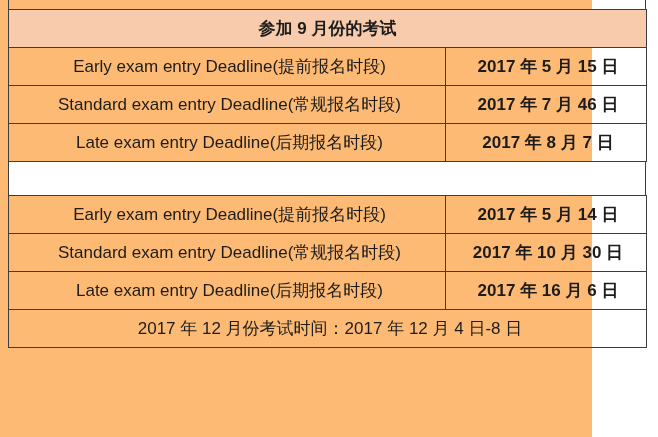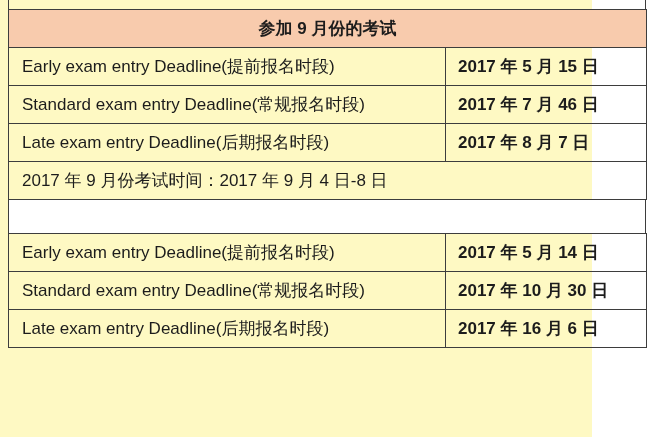--- a/index.html
+++ b/index.html
@@ -11,21 +11,21 @@
     width: 658px;
     height: 437px;
     font-family: "Liberation Sans", "DejaVu Sans", sans-serif;
     color: #1c1c1c;
     overflow: hidden;
   }
   .doc {
     position: relative;
     width: 592px;
     height: 437px;
-    background: #fef9c3;
+    background: #fdba74;
   }
   .table-col {
     position: absolute;
     left: 8px;
     top: 0;
     width: 638px;
   }
   
   .strip {
     height: 9px;
@@ -38,20 +38,21 @@
     table-layout: fixed;
   }
   table.sched td {
     border: 1px solid #3d3d3d;
     font-size: 17px;
     height: 37px;
     vertical-align: middle;
     padding: 0 8px 0 13px;
     white-space: nowrap;
     overflow: hidden;
+    text-align: center;
   }
   table.sched tr.hdr td {
     background: #f8cbad;
     text-align: center;
     font-weight: bold;
     padding: 0;
     font-size: 17px;
   }
   table.sched td.date {
     padding-left: 12px;
@@ -87,23 +88,20 @@
         <td class="date">2017 年 5 月 15 日</td>
       </tr>
       <tr>
         <td class="lbl">Standard exam entry Deadline(常规报名时段)</td>
         <td class="date">2017 年 7 月 46 日</td>
       </tr>
       <tr>
         <td class="lbl">Late exam entry Deadline(后期报名时段)</td>
         <td class="date">2017 年 8 月 7 日</td>
       </tr>
-      <tr>
-        <td colspan="2">2017 年 9 月份考试时间：2017 年 9 月 4 日-8 日</td>
-      </tr>
     </tbody>
       </table>
 
     <div class="gap"></div>
 
     <table class="sched">
       <colgroup>
           <col style="width:437px">
           <col style="width:201px">
         </colgroup>
@@ -113,17 +111,20 @@
         <td class="date">2017 年 5 月 14 日</td>
       </tr>
       <tr>
         <td class="lbl">Standard exam entry Deadline(常规报名时段)</td>
         <td class="date">2017 年 10 月 30 日</td>
       </tr>
       <tr>
         <td class="lbl">Late exam entry Deadline(后期报名时段)</td>
         <td class="date">2017 年 16 月 6 日</td>
       </tr>
+      <tr>
+        <td colspan="2">2017 年 12 月份考试时间：2017 年 12 月 4 日-8 日</td>
+      </tr>
     </tbody>
       </table>
 
   </div>
 </div>
 
 </body></html>

